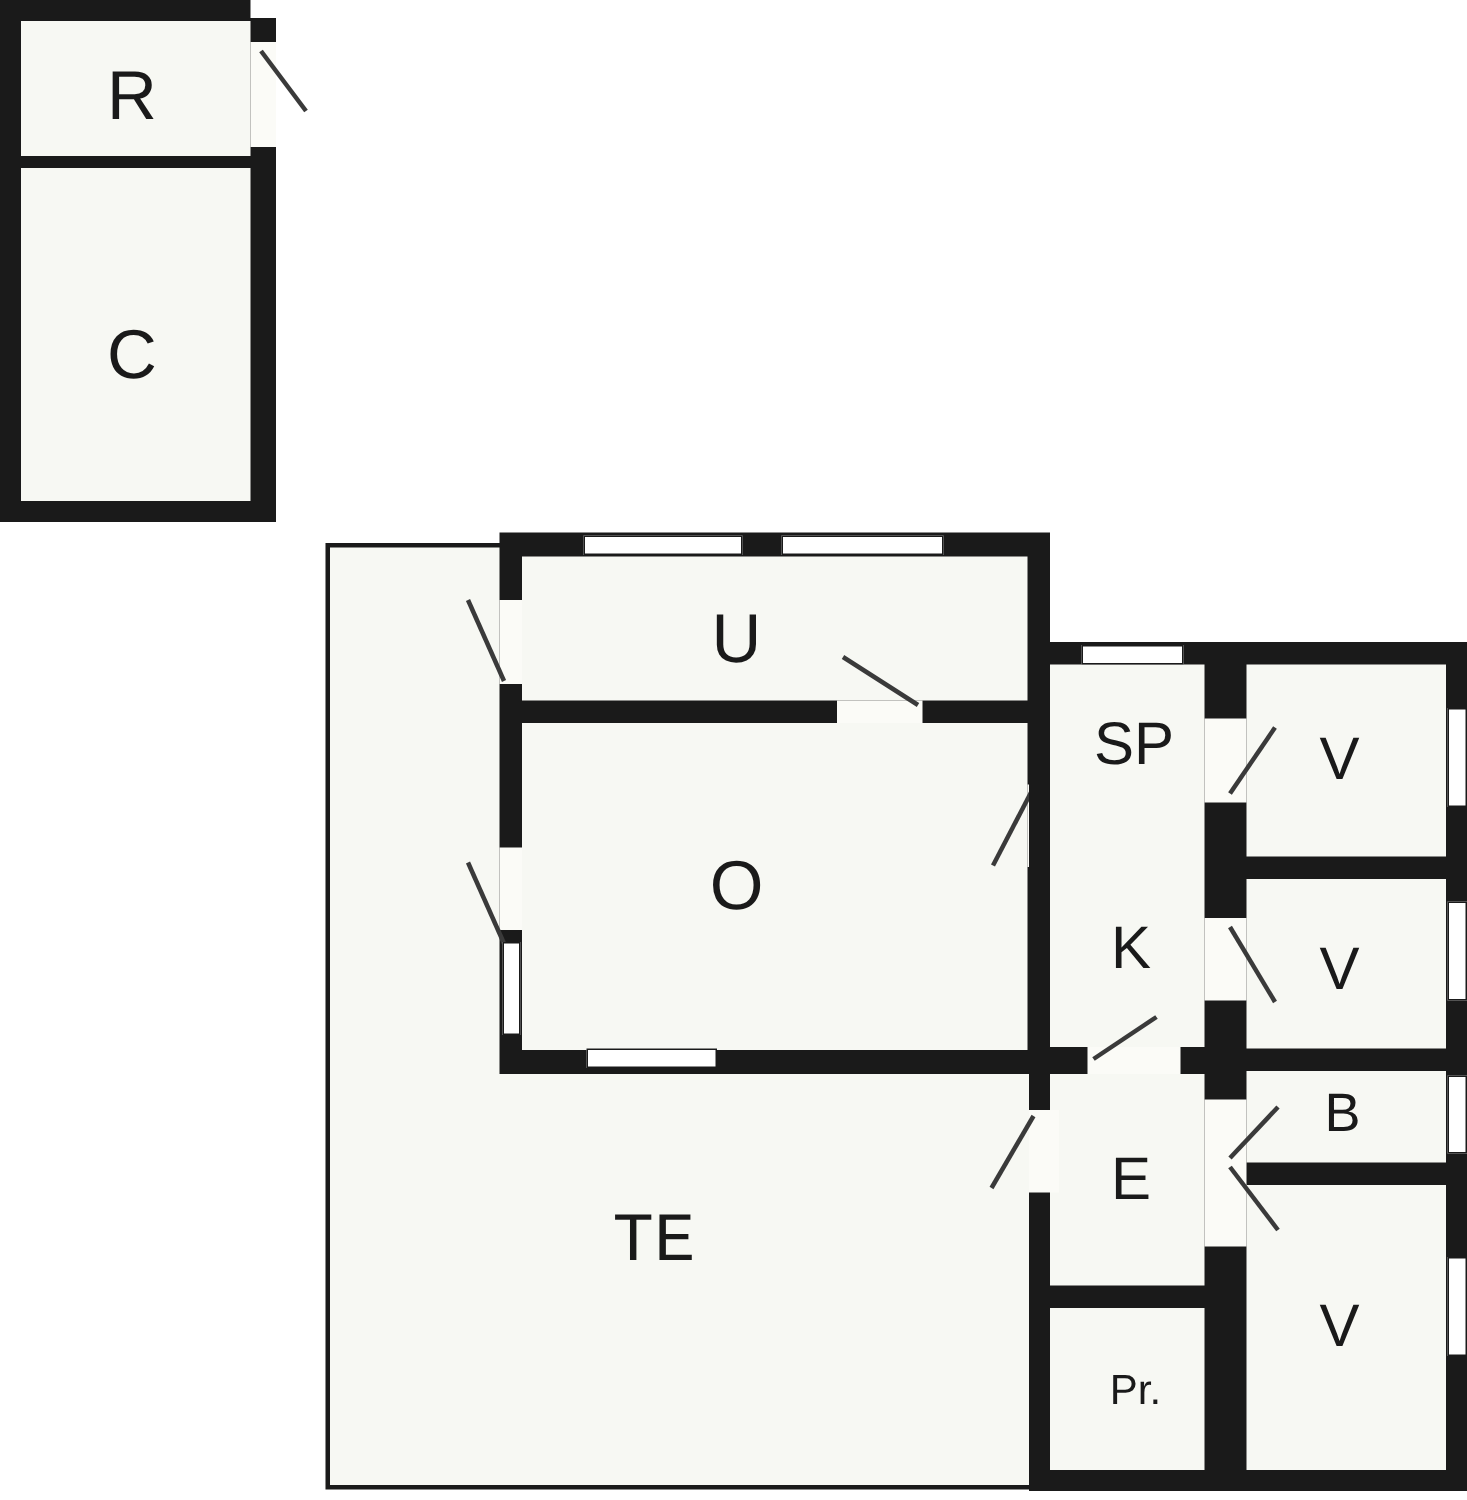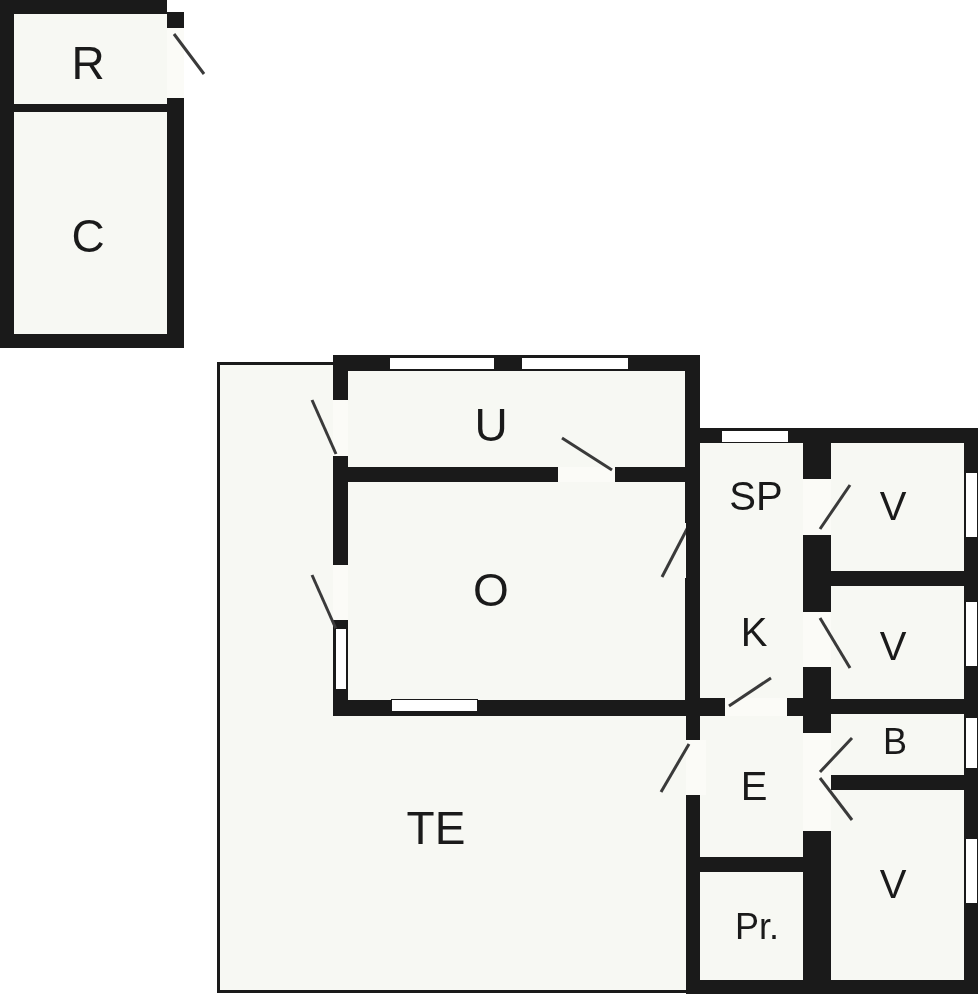--- a/index.html
+++ b/index.html
@@ -137,26 +137,26 @@
     <div class="opening" style="left:725px;top:698px;width:62px;height:18px;"></div>
     <svg class="swing" width="70" height="45" style="left:727px;top:676px;">
       <line x1="2" y1="30" x2="44" y2="2"></line>
     </svg>
 
     <div class="opening" style="left:686px;top:740px;width:20px;height:55px;"></div>
     <svg class="swing" width="60" height="70" style="left:659px;top:742px;">
       <line x1="30" y1="2" x2="2" y2="50"></line>
     </svg>
 
-    <div class="label" style="left:436px;top:828px;font-size:46px;">TE</div>
+    <div class="label" style="left:436px;top:828px;font-size:46px;font-family:Liberation Mono, monospace;">TE</div>
     <div class="label" style="left:491px;top:425px;font-size:46px;">U</div>
     <div class="label" style="left:491px;top:590px;font-size:46px;">O</div>
     <div class="label" style="left:756px;top:496px;font-size:40px;">SP</div>
     <div class="label" style="left:754px;top:632px;font-size:40px;">K</div>
     <div class="label" style="left:754px;top:786px;font-size:40px;">E</div>
-    <div class="label" style="left:757px;top:927px;font-size:36px;">Pr.</div>
+    <div class="label" style="left:757px;top:927px;font-size:28px;">Pr.</div>
     <div class="label" style="left:893px;top:506px;font-size:40px;">V</div>
     <div class="label" style="left:893px;top:646px;font-size:40px;">V</div>
     <div class="label" style="left:895px;top:742px;font-size:36px;">B</div>
     <div class="label" style="left:893px;top:884px;font-size:40px;">V</div>
 
   </div>
 </div>
 
 </body></html>

